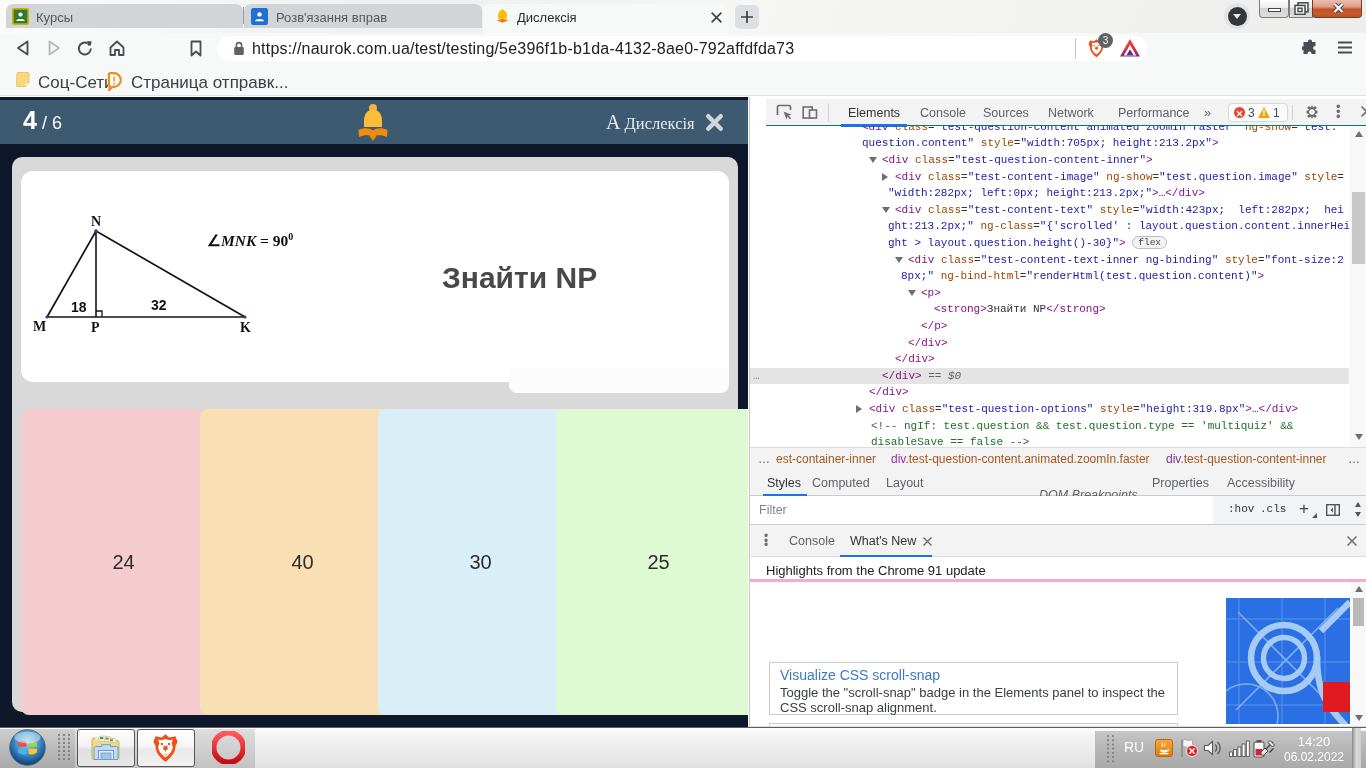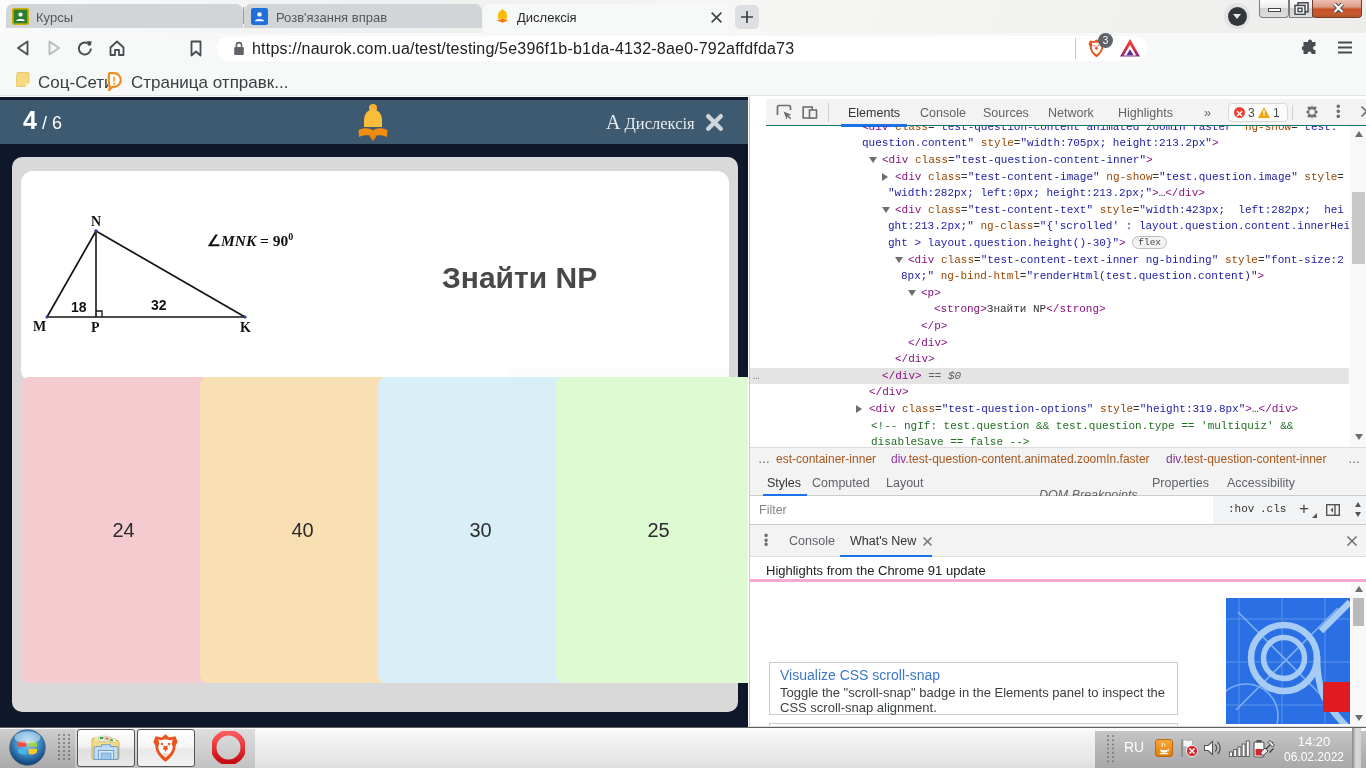--- a/index.html
+++ b/index.html
@@ -16,21 +16,21 @@
 
 #toolbar { left:0; top:33px; width:1366px; height:30px; background:#f7f8f8; }
 #bookmarks { left:0; top:63px; width:1366px; height:33px; background:#f7f8f8; border-bottom:1px solid #e2e3e4; font-size:17px; color:#3c4043; }
 #urlbar { left:217px; top:36px; width:930px; height:25px; background:#fff; border-radius:13px; }
 #urltext { left:252px; top:40px; font-size:16px; color:#202124; letter-spacing:0.2px; }
 
 #page { left:0; top:97px; width:748px; height:636px; background:#0f172a; overflow:hidden; }
 #quizhdr { left:0; top:3px; width:748px; height:44px; background:#3d5a70; color:#fff; }
 #graybox { left:12px; top:60px; width:726px; height:555px; background:#d9d9d9; border-radius:10px; }
 #qcard { left:21px; top:74px; width:708px; height:211px; background:#fff; border-radius:12px; }
-.opt { top:280px; height:306px; width:205px; border-radius:8px; font-size:20px; color:#2c2c2c; text-align:center; line-height:306px; }
+.opt { top:312px; height:306px; width:205px; border-radius:8px; font-size:20px; color:#2c2c2c; text-align:center; line-height:306px; }
 
 #devtools { left:749px; top:97px; width:617px; height:636px; background:#fff; border-left:1px solid #c9c9c9; font-size:12px; color:#333; }
 #dtbar { left:16px; top:2px; width:617px; height:27px; background:#f3f3f3; border-bottom:1px solid #0f766e; }
 .dttab { position:absolute; top:7px; font-size:12.5px; color:#5f6368; }
 code, .code { font-family:"Liberation Mono", monospace; font-size:11px; white-space:pre; }
 .tagc { color:#881280; } .attr { color:#994500; } .val { color:#1a1aa6; } .comm { color:#236e25; }
 .arrow { position:absolute; width:0; height:0; }
 .arr-d { border-left:4px solid transparent; border-right:4px solid transparent; border-top:6px solid #6e6e6e; }
 .arr-r { border-top:4px solid transparent; border-bottom:4px solid transparent; border-left:6px solid #6e6e6e; }
 .flexb { display:inline-block; border:1px solid #bdbdbd; border-radius:8px; background:#f1f3f4; color:#444; font-size:9.5px; line-height:11px; padding:0 5px; vertical-align:1px; }
@@ -225,21 +225,21 @@
     <svg class="abs" style="left:36px;top:5px;width:16px;height:16px;" viewBox="0 0 16 16">
         <rect x="1.2" y="3" width="9" height="11" fill="none" stroke="#6e6e6e" stroke-width="1.6"></rect>
         <rect x="7.5" y="6" width="7" height="8" fill="#f3f3f3" stroke="#6e6e6e" stroke-width="1.6"></rect>
       </svg>
     <div class="abs" style="left:62px;top:4px;width:1px;height:19px;background:#d0d0d0;"></div>
     <span class="dttab" style="left:82px;color:#333;">Elements</span>
     <div class="abs" style="left:75px;top:25px;width:66px;height:2.5px;background:#1a73e8;"></div>
     <span class="dttab" style="left:154px;">Console</span>
     <span class="dttab" style="left:217px;">Sources</span>
     <span class="dttab" style="left:282px;">Network</span>
-    <span class="dttab" style="left:352px;">Highlights</span>
+    <span class="dttab" style="left:352px;">Performance</span>
     <span class="dttab" style="left:438px;color:#5f6368;">»</span>
     <div class="abs" style="left:462px;top:4px;width:60px;height:19px;border:1px solid #d9d9d9;border-radius:4px;background:#fbfbfb;"></div>
     <div class="abs" style="left:468px;top:8px;width:11px;height:11px;border-radius:50%;background:#e94235;"></div>
     <div class="abs" style="left:467.5px;top:10px;width:12px;text-align:center;font-size:9px;color:#fff;font-weight:bold;">✕</div>
     <span class="abs" style="left:482px;top:7px;font-size:12px;color:#494949;">3</span>
     <div class="abs" style="left:492px;top:8px;width:0;height:0;border-left:6px solid transparent;border-right:6px solid transparent;border-bottom:11px solid #f2a60d;"></div>
     <div class="abs" style="left:492px;top:9px;width:12px;text-align:center;font-size:9px;color:#fff;font-weight:bold;">!</div>
     <span class="abs" style="left:507px;top:7px;font-size:12px;color:#494949;">1</span>
     <div class="abs" style="left:526px;top:6px;width:1px;height:15px;background:#d0d0d0;"></div>
     <svg class="abs" style="left:538px;top:5px;width:16px;height:16px;" viewBox="0 0 16 16">

